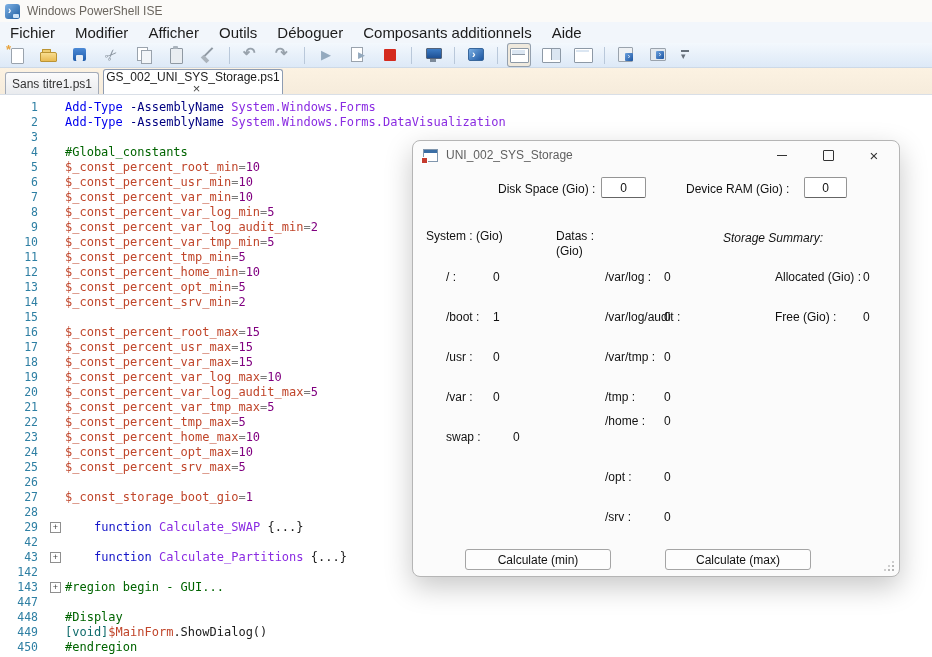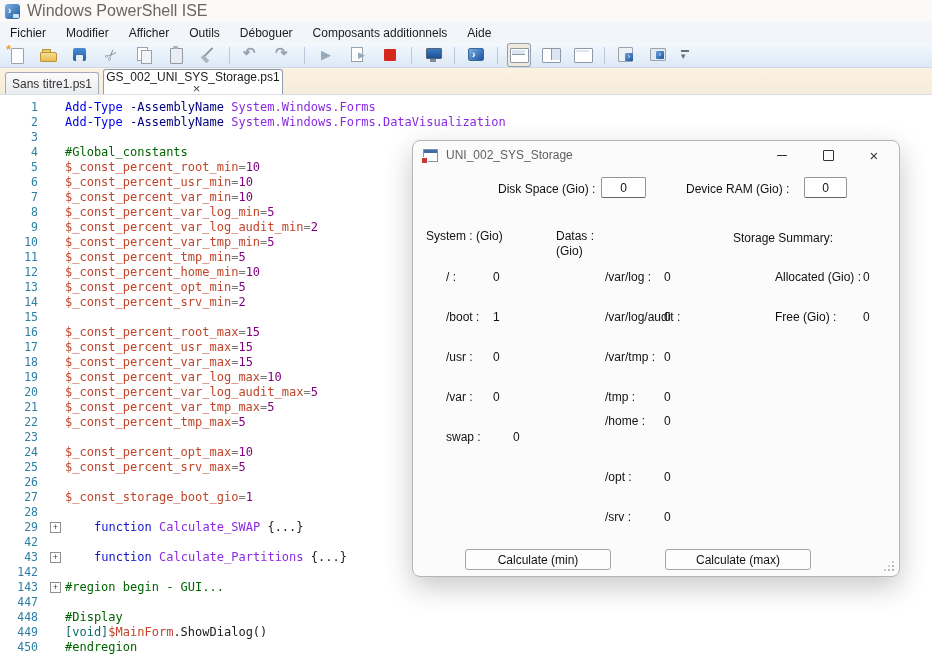--- a/index.html
+++ b/index.html
@@ -6,25 +6,25 @@
   #app{position:relative;width:932px;height:657px;background:#fff;overflow:hidden;
        font-family:"Liberation Sans",sans-serif;box-shadow:inset 0 0 0 1px #d5dde6;}
 
   
   .titlebar{position:absolute;left:0;top:0;width:100%;height:22px;background:#fbfaf8;
             display:flex;align-items:center;padding-left:5px;box-sizing:border-box;}
   .ise-icon{width:15px;height:15px;border-radius:3px;position:relative;margin-right:7px;
             background:linear-gradient(135deg,#7fb2e6,#1d5c9e);flex:0 0 auto;}
   .ise-icon::before{content:"›";color:#fff;font-weight:bold;font-size:10px;position:absolute;left:3px;top:0;line-height:13px;}
   .ise-icon::after{content:"";position:absolute;right:1px;bottom:1px;width:6px;height:4px;background:#cfe4f7;border-radius:1px;}
-  .win-title{font-size:16px;color:#6b665f;}
+  .win-title{font-size:12px;color:#6b665f;}
 
   
   .menubar{position:absolute;left:0;top:22px;width:100%;height:21px;background:#f2f6fb;
-           display:flex;align-items:center;font-size:12px;color:#1c1c1c;box-sizing:border-box;}
+           display:flex;align-items:center;font-size:15px;color:#1c1c1c;box-sizing:border-box;}
   .menu-item{padding:3px 10px;cursor:default;}
 
   
   .toolbar{position:absolute;left:0;top:43px;width:100%;height:25px;box-sizing:border-box;
            background:linear-gradient(var(--toolbar_from,#f3f8fd),var(--toolbar_to,#dde9f7));
            border-bottom:1px solid #cdd9e7;display:flex;align-items:center;gap:10px;padding-left:5px;}
   .tb-sep{width:1px;height:17px;background:#b9c8da;flex:0 0 auto;}
   .tbi{width:22px;height:22px;position:relative;flex:0 0 auto;}
   .tbi-selected{background:#efe9dd;box-shadow:0 0 0 1px #94a0ae;border-radius:2px;}
 
@@ -109,21 +109,21 @@
   .f-label1{left:85px;top:41px;}
   .f-label2{left:273px;top:41px;}
   .dlg-input{position:absolute;height:21px;background:#fff;border:1px solid #959595;border-bottom-color:#646464;
              border-radius:2px;text-align:center;font-size:12px;font-family:"Liberation Sans",sans-serif;
              padding:0;box-sizing:border-box;color:#111;outline:none;}
   .f-input1{left:188px;top:36px;width:45px;}
   .f-input2{left:391px;top:36px;width:43px;}
   .h-system{left:13px;top:88px;}
   .h-datas1{left:143px;top:88px;}
   .h-datas2{left:143px;top:103px;}
-  .h-summary{left:320px;top:90px;}
+  .h-summary{left:310px;top:90px;font-style:italic;}
   .drow{position:absolute;left:0;height:15px;width:100%;}
   .dlab,.dval{position:absolute;white-space:pre;}
   .drow.sys .dlab{left:33px;} .drow.sys .dval{left:80px;}
   .drow.sys:nth-child(5) .dval{left:100px;}
   .drow.dat .dlab{left:192px;} .drow.dat .dval{left:251px;}
   .drow.sum .dlab{left:362px;} .drow.sum .dval{left:450px;}
   .dlg-btn-calc{position:absolute;height:21px;width:146px;background:#fdfdfd;border:1px solid #a5a5a5;
                 border-radius:3px;font-size:12px;font-family:"Liberation Sans",sans-serif;color:#111;padding:0;}
   .calc-min{left:52px;top:408px;}
   .calc-max{left:252px;top:408px;}
@@ -206,21 +206,21 @@
         <div class="code-line" data-name="code-line"><span class="ln" data-name="line-number">13</span><span class="code" data-name="code-text"><span class="tk-var">$_const_percent_opt_min</span><span class="tk-op">=</span><span class="tk-num">5</span></span></div>
         <div class="code-line" data-name="code-line"><span class="ln" data-name="line-number">14</span><span class="code" data-name="code-text"><span class="tk-var">$_const_percent_srv_min</span><span class="tk-op">=</span><span class="tk-num">2</span></span></div>
         <div class="code-line" data-name="code-line"><span class="ln" data-name="line-number">15</span><span class="code" data-name="code-text"></span></div>
         <div class="code-line" data-name="code-line"><span class="ln" data-name="line-number">16</span><span class="code" data-name="code-text"><span class="tk-var">$_const_percent_root_max</span><span class="tk-op">=</span><span class="tk-num">15</span></span></div>
         <div class="code-line" data-name="code-line"><span class="ln" data-name="line-number">17</span><span class="code" data-name="code-text"><span class="tk-var">$_const_percent_usr_max</span><span class="tk-op">=</span><span class="tk-num">15</span></span></div>
         <div class="code-line" data-name="code-line"><span class="ln" data-name="line-number">18</span><span class="code" data-name="code-text"><span class="tk-var">$_const_percent_var_max</span><span class="tk-op">=</span><span class="tk-num">15</span></span></div>
         <div class="code-line" data-name="code-line"><span class="ln" data-name="line-number">19</span><span class="code" data-name="code-text"><span class="tk-var">$_const_percent_var_log_max</span><span class="tk-op">=</span><span class="tk-num">10</span></span></div>
         <div class="code-line" data-name="code-line"><span class="ln" data-name="line-number">20</span><span class="code" data-name="code-text"><span class="tk-var">$_const_percent_var_log_audit_max</span><span class="tk-op">=</span><span class="tk-num">5</span></span></div>
         <div class="code-line" data-name="code-line"><span class="ln" data-name="line-number">21</span><span class="code" data-name="code-text"><span class="tk-var">$_const_percent_var_tmp_max</span><span class="tk-op">=</span><span class="tk-num">5</span></span></div>
         <div class="code-line" data-name="code-line"><span class="ln" data-name="line-number">22</span><span class="code" data-name="code-text"><span class="tk-var">$_const_percent_tmp_max</span><span class="tk-op">=</span><span class="tk-num">5</span></span></div>
-        <div class="code-line" data-name="code-line"><span class="ln" data-name="line-number">23</span></div>
+        <div class="code-line" data-name="code-line"><span class="ln" data-name="line-number">23</span><span class="code" data-name="code-text"><span class="tk-var">$_const_percent_home_max</span><span class="tk-op">=</span><span class="tk-num">10</span></span></div>
         <div class="code-line" data-name="code-line"><span class="ln" data-name="line-number">24</span><span class="code" data-name="code-text"><span class="tk-var">$_const_percent_opt_max</span><span class="tk-op">=</span><span class="tk-num">10</span></span></div>
         <div class="code-line" data-name="code-line"><span class="ln" data-name="line-number">25</span><span class="code" data-name="code-text"><span class="tk-var">$_const_percent_srv_max</span><span class="tk-op">=</span><span class="tk-num">5</span></span></div>
         <div class="code-line" data-name="code-line"><span class="ln" data-name="line-number">26</span><span class="code" data-name="code-text"></span></div>
         <div class="code-line" data-name="code-line"><span class="ln" data-name="line-number">27</span><span class="code" data-name="code-text"><span class="tk-var">$_const_storage_boot_gio</span><span class="tk-op">=</span><span class="tk-num">1</span></span></div>
         <div class="code-line" data-name="code-line"><span class="ln" data-name="line-number">28</span><span class="code" data-name="code-text"></span></div>
         <div class="code-line" data-name="code-line"><span class="ln" data-name="line-number">29</span><span class="fold" data-name="fold-toggle-icon">+</span><span class="code" data-name="code-text"><span class="tk-kw">function</span><span class="tk-pln"> </span><span class="tk-arg">Calculate_SWAP</span><span class="tk-pln"> {...}</span></span></div>
         <div class="code-line" data-name="code-line"><span class="ln" data-name="line-number">42</span><span class="code" data-name="code-text"></span></div>
         <div class="code-line" data-name="code-line"><span class="ln" data-name="line-number">43</span><span class="fold" data-name="fold-toggle-icon">+</span><span class="code" data-name="code-text"><span class="tk-kw">function</span><span class="tk-pln"> </span><span class="tk-arg">Calculate_Partitions</span><span class="tk-pln"> {...}</span></span></div>
         <div class="code-line" data-name="code-line"><span class="ln" data-name="line-number">142</span><span class="code" data-name="code-text"></span></div>
         <div class="code-line" data-name="code-line"><span class="ln" data-name="line-number">143</span><span class="fold" data-name="fold-toggle-icon">+</span><span class="code" data-name="code-text"><span class="tk-com">#region begin - GUI...</span></span></div>

